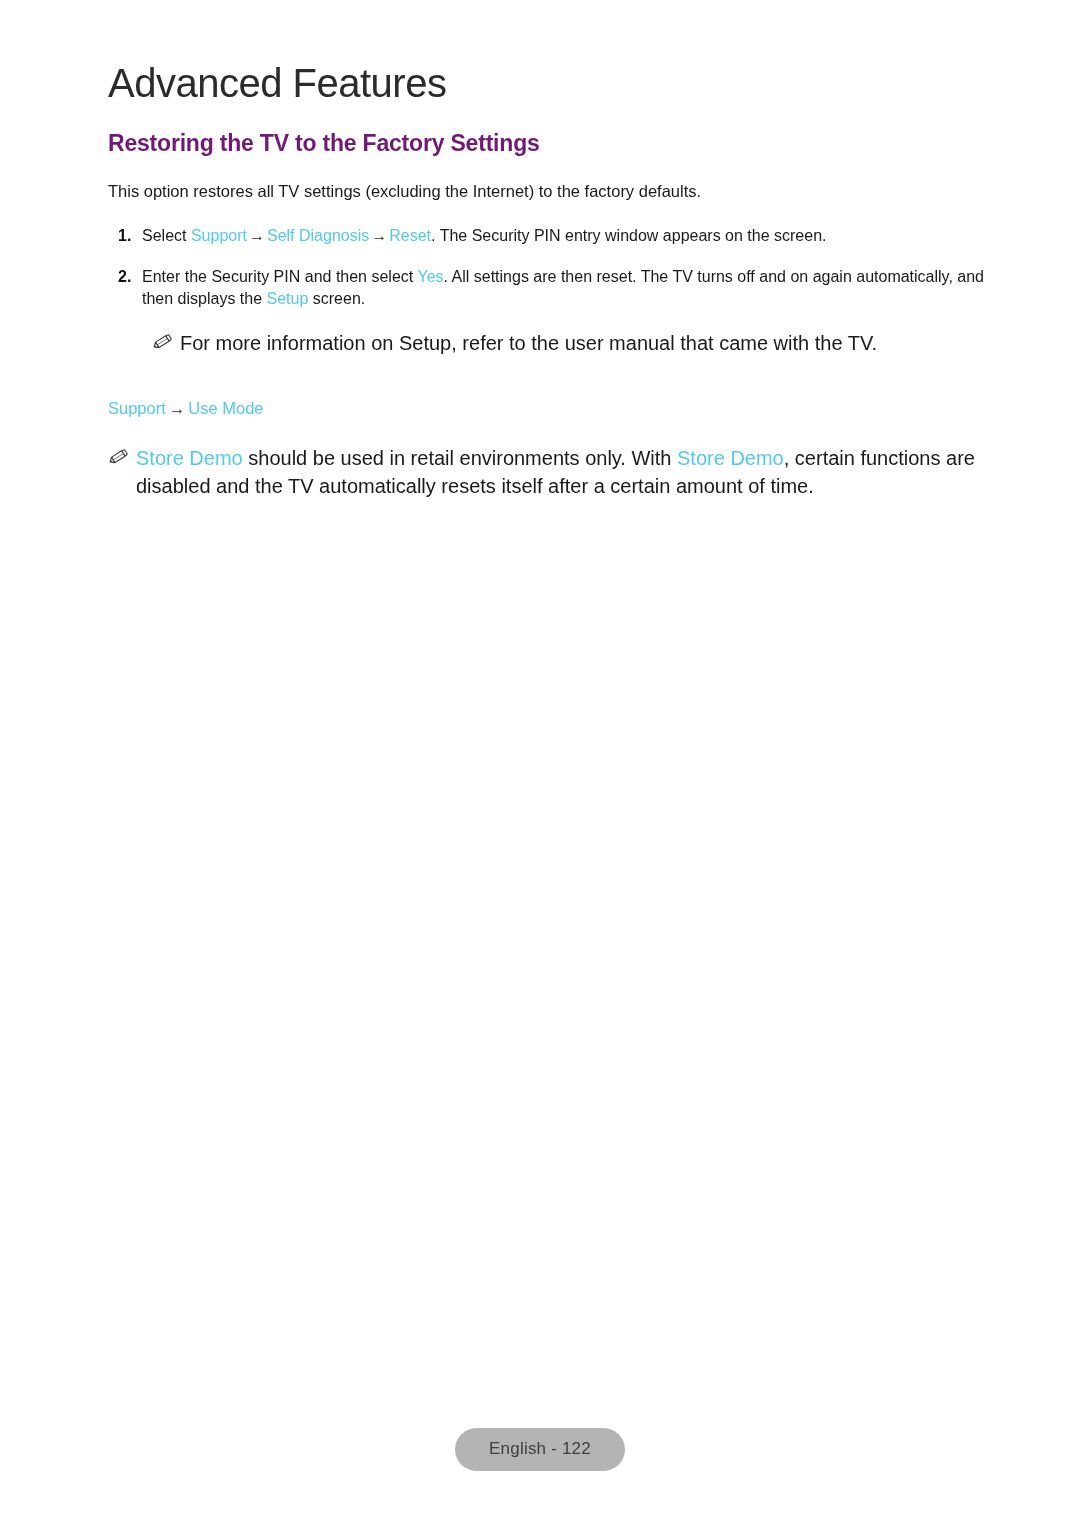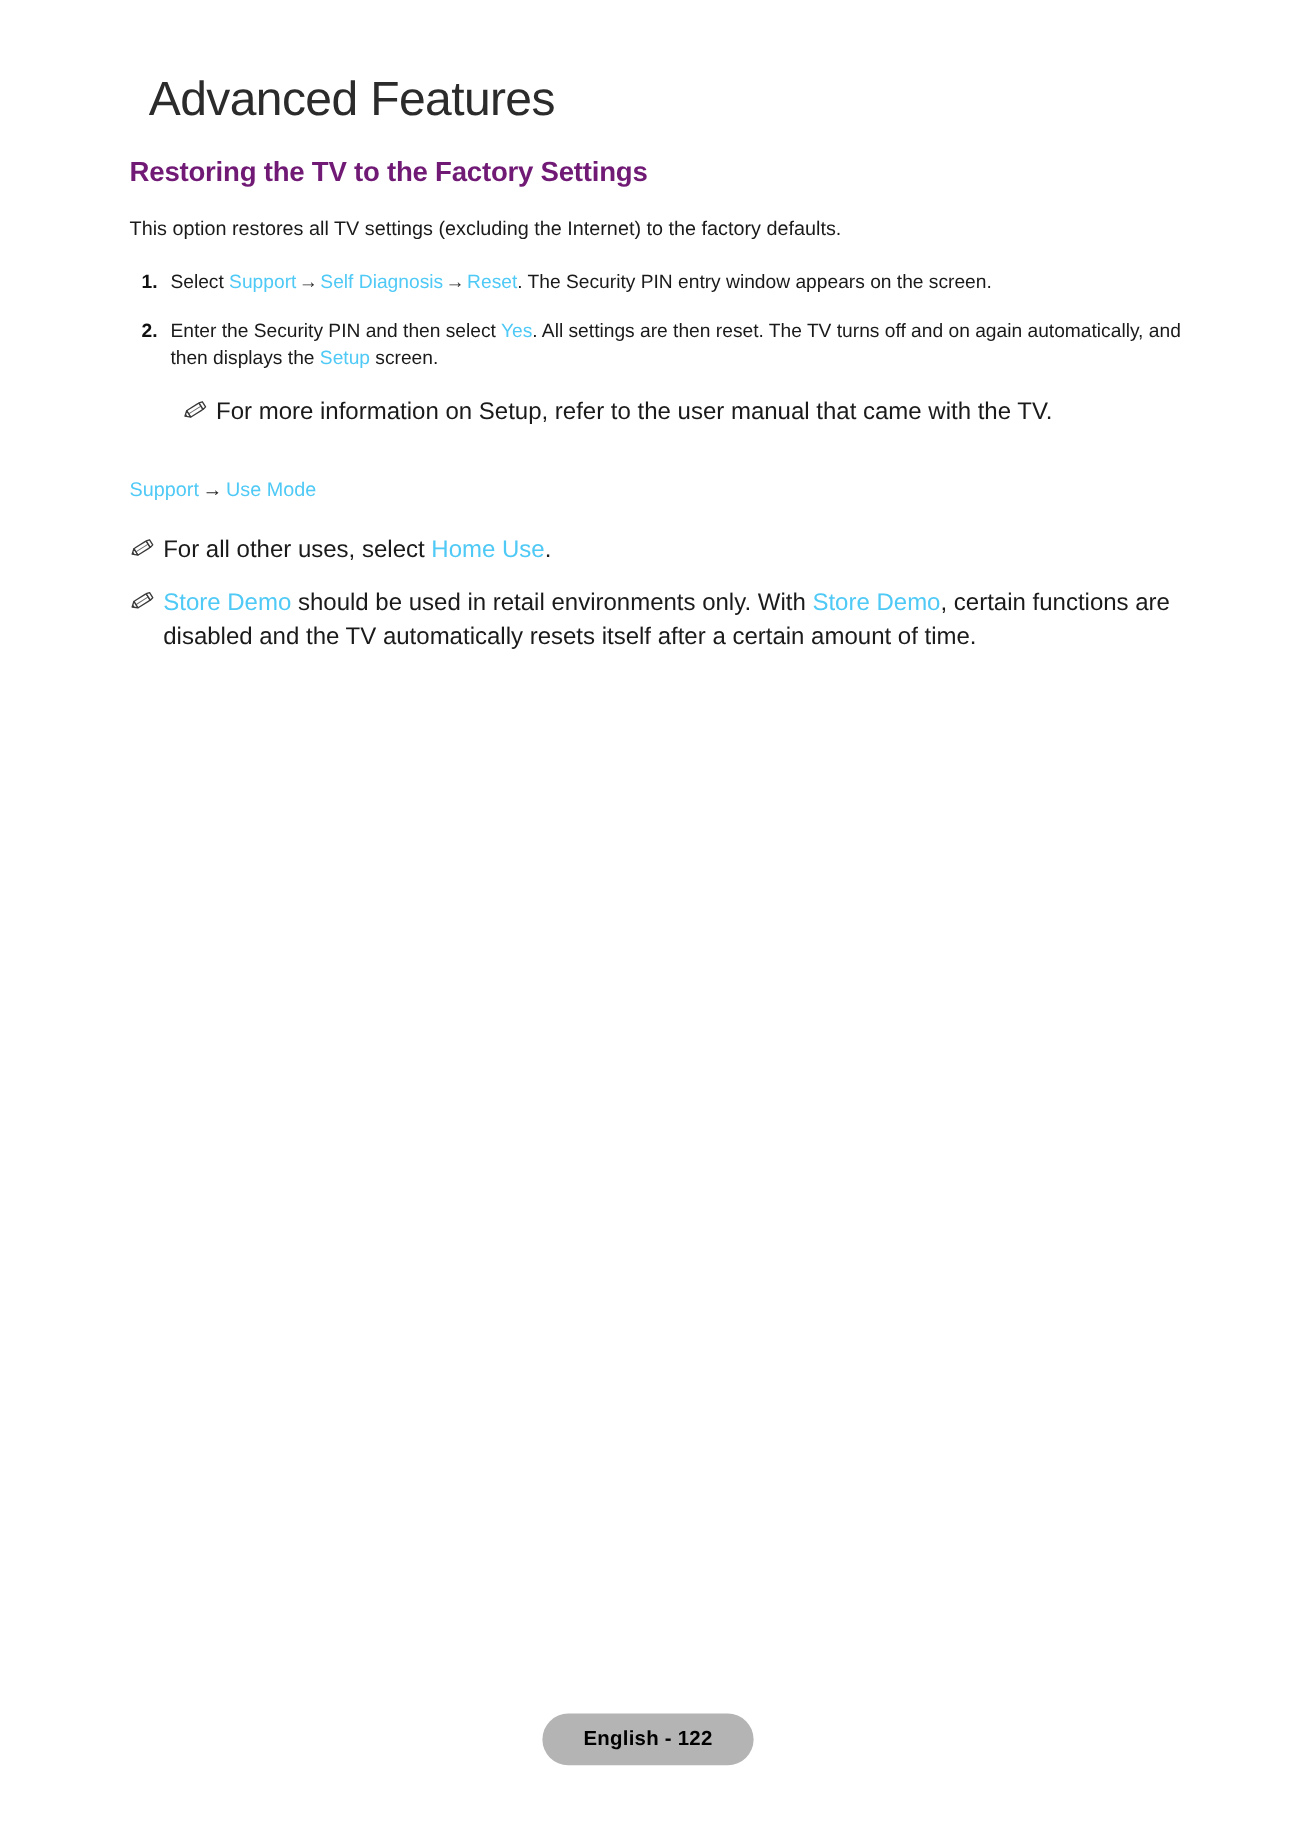--- a/index.html
+++ b/index.html
@@ -30,21 +30,21 @@
     width: 880px;
   }
 
   
   .chapter-title {
     font-size: 40px;
     font-weight: 300;
     letter-spacing: -0.5px;
     color: #2b2b2b;
     line-height: 1.05;
-    margin: 0 0 26px 16px;
+    margin: 0 0 26px 0;
     white-space: nowrap;
   }
 
   
   .section-heading {
     font-size: 23px;
     font-weight: bold;
     color: #701a75;
     letter-spacing: -0.2px;
     line-height: 1.2;
@@ -121,23 +121,23 @@
   .footer {
     position: absolute;
     left: 0;
     top: 1428px;
     width: 1080px;
     text-align: center;
   }
   .page-badge {
     display: inline-block;
     background: #b4b4b4;
-    color: #000000;
+    color: #404040;
     font-size: 17px;
-    font-weight: bold;
+    font-weight: normal;
     letter-spacing: 0.2px;
     padding: 11px 34px 12px 34px;
     border-radius: 22px;
   }
 
   .spacer-sections { height: 24px; }
 </style>
 </head>
 <body>
 
@@ -187,34 +187,20 @@
     <div class="spacer-sections"></div>
 
     <section class="section-2">
 
 
       <div class="breadcrumb">
         <span>Support</span><span class="arrow">→</span><span>Use Mode</span>
       </div>
 
 
-      <div class="note">
-        <span class="pencil">
-          <svg width="22" height="20" viewBox="0 0 22 20" xmlns="http://www.w3.org/2000/svg">
-            <g transform="rotate(-32 11 10)">
-              <rect x="4.5" y="6.2" width="12.2" height="6.4" rx="1.1" fill="#ffffff" stroke="#3a3a3a" stroke-width="1.1"></rect>
-              <line x1="4.5" y1="9.4" x2="16.7" y2="9.4" stroke="#6a6a6a" stroke-width="0.8"></line>
-              <path d="M4.6 6.2 L0.9 9.4 L4.6 12.6 Z" fill="#ffffff" stroke="#3a3a3a" stroke-width="1.1" stroke-linejoin="round"></path>
-              <path d="M2.6 8.1 L0.9 9.4 L2.6 10.7 Z" fill="#3a3a3a"></path>
-              <path d="M16.7 6.2 L19.6 6.9 L19.6 11.9 L16.7 12.6 Z" fill="#ffffff" stroke="#3a3a3a" stroke-width="1.1" stroke-linejoin="round"></path>
-            </g>
-          </svg>
-        </span>
-        <span class="ntext"><span>For all other uses, select </span><span class="mi">Home Use</span><span>.</span></span>
-      </div>
 
       <div class="note">
         <span class="pencil">
           <svg width="22" height="20" viewBox="0 0 22 20" xmlns="http://www.w3.org/2000/svg">
             <g transform="rotate(-32 11 10)">
               <rect x="4.5" y="6.2" width="12.2" height="6.4" rx="1.1" fill="#ffffff" stroke="#3a3a3a" stroke-width="1.1"></rect>
               <line x1="4.5" y1="9.4" x2="16.7" y2="9.4" stroke="#6a6a6a" stroke-width="0.8"></line>
               <path d="M4.6 6.2 L0.9 9.4 L4.6 12.6 Z" fill="#ffffff" stroke="#3a3a3a" stroke-width="1.1" stroke-linejoin="round"></path>
               <path d="M2.6 8.1 L0.9 9.4 L2.6 10.7 Z" fill="#3a3a3a"></path>
               <path d="M16.7 6.2 L19.6 6.9 L19.6 11.9 L16.7 12.6 Z" fill="#ffffff" stroke="#3a3a3a" stroke-width="1.1" stroke-linejoin="round"></path>

